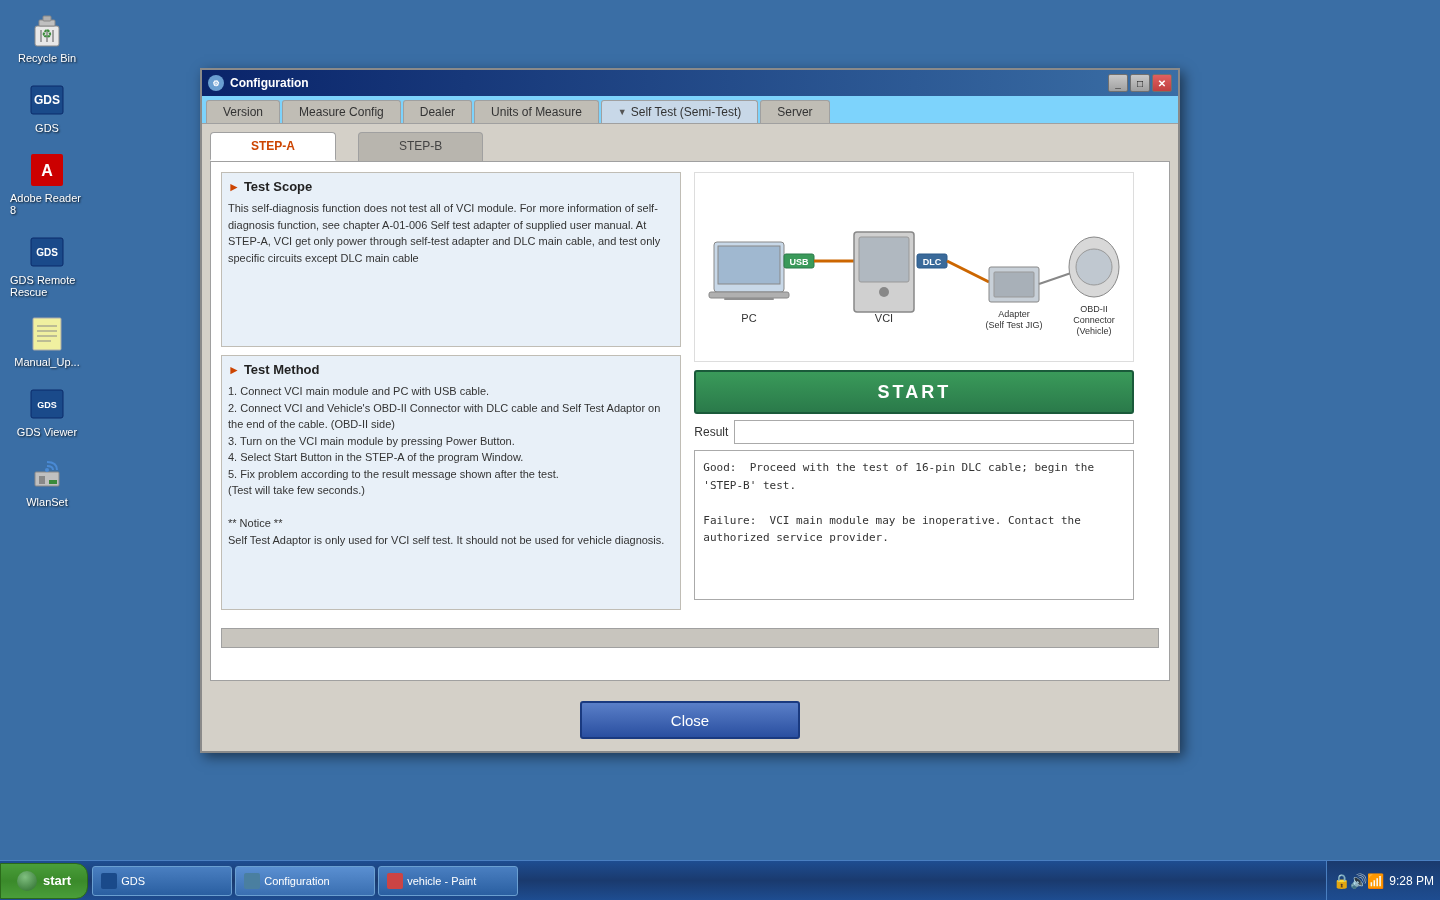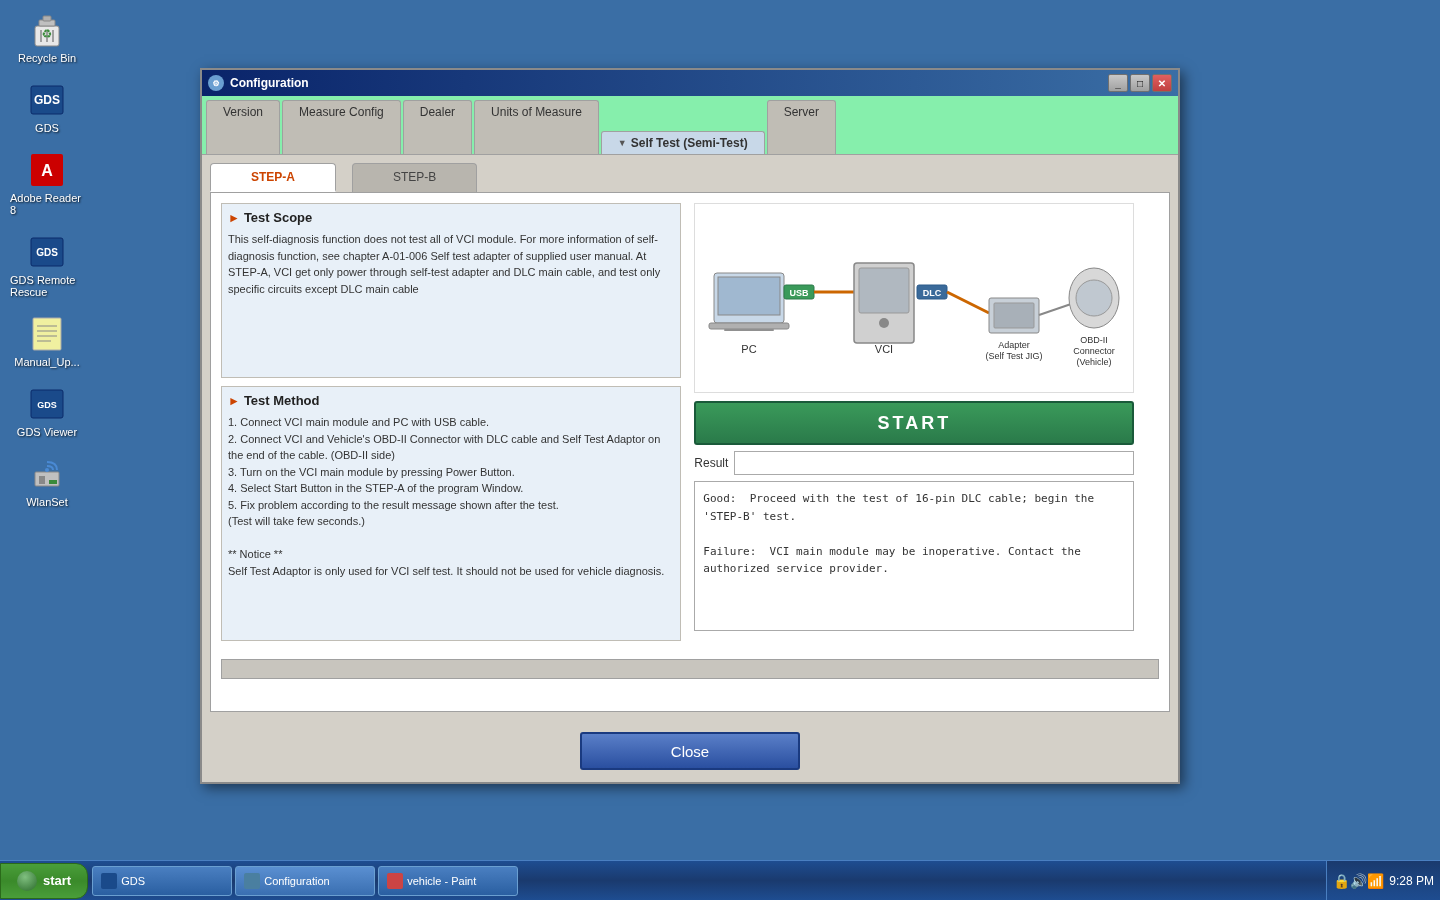--- a/index.html
+++ b/index.html
@@ -170,21 +170,21 @@
       cursor: pointer;
       font-size: 10px;
       color: black;
       display: flex;
       align-items: center;
       justify-content: center;
     }
 
     
     .window-tabs {
-      background: #86efac;
+      background: #7dd3fc;
       display: flex;
       padding: 4px 4px 0 4px;
       gap: 2px;
       border-bottom: 1px solid #a0a0a0;
     }
     .tab {
       padding: 4px 16px;
       background: #c0bdb5;
       border: 1px solid #a0a0a0;
       border-bottom: none;
@@ -212,21 +212,21 @@
 
     
     .window-content {
       background: #d4d0c8;
       padding: 8px;
     }
 
     
     .inner-tabs {
       display: flex;
-      gap: 4px;
+      gap: 10px;
       margin-bottom: 0;
     }
     .inner-tab {
       padding: 6px 40px;
       border: 1px solid #a0a0a0;
       cursor: pointer;
       font-size: 12px;
       border-bottom: none;
       border-radius: 4px 4px 0 0;
     }
@@ -486,21 +486,21 @@
         <div class="win-btn">□</div>
         <div class="win-btn" style="background:linear-gradient(to bottom,#e06060,#c04040);color:white;">✕</div>
       </div>
     </div>
 
     <div class="window-tabs">
       <div class="tab">Version</div>
       <div class="tab">Measure Config</div>
       <div class="tab">Dealer</div>
       <div class="tab">Units of Measure</div>
-      <div class="tab dropdown active" style="background:#c8d8e8; font-weight:bold;margin-top:31px;">Self Test (Semi-Test)</div>
+      <div class="tab dropdown active" style="background:#c8d8e8; font-weight:normal;">Self Test (Semi-Test)</div>
       <div class="tab">Server</div>
     </div>
 
     <div class="window-content">
 
       <div class="inner-tabs">
         <div class="inner-tab step-a">STEP-A</div>
         <div class="inner-tab step-b">STEP-B</div>
       </div>
 

